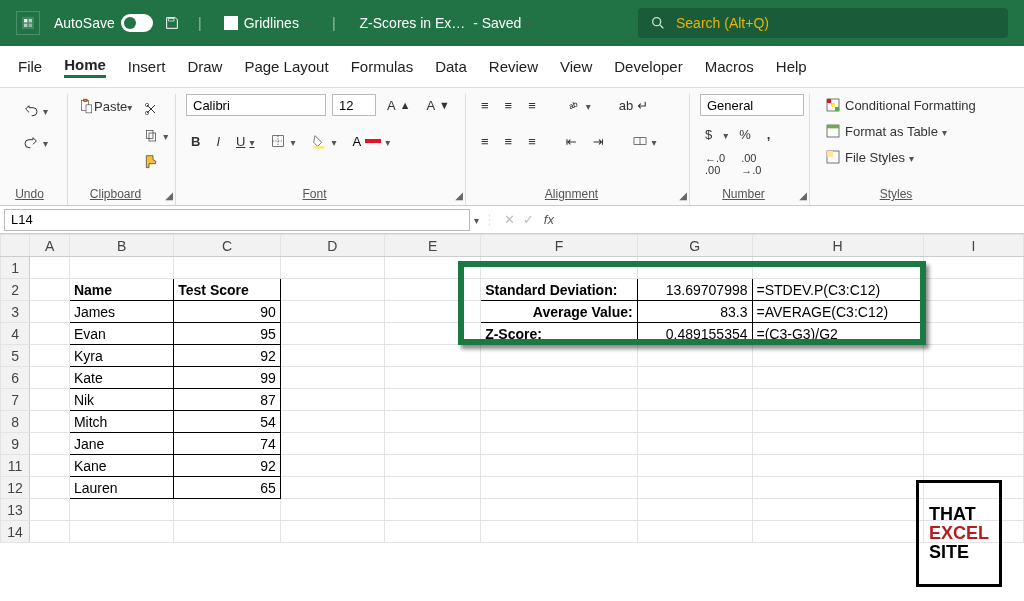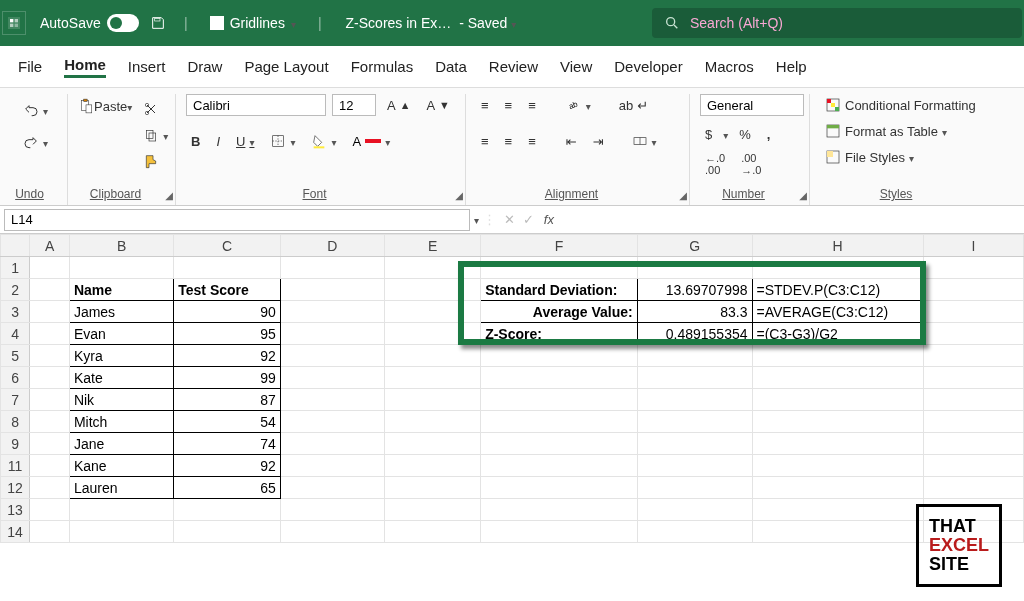--- a/index.html
+++ b/index.html
@@ -1,26 +1,26 @@
 <!DOCTYPE html>
 <html><head>
 <meta charset="utf-8">
 <style>
 * { box-sizing: border-box; margin: 0; padding: 0; font-family: "Segoe UI", Arial, sans-serif; }
 html, body { width: 1024px; height: 601px; overflow: hidden; background: #fff; }
 
-.titlebar { background: #217346; height: 46px; display: flex; align-items: center; gap: 14px; padding: 0 2px; color: #fff; font-size: 14px; }
+.titlebar { background: #217346; height: 46px; display: flex; align-items: center; gap: 14px; padding: 0 16px; color: #fff; font-size: 14px; }
 .titlebar .logo { width: 24px; height: 24px; background: #217346; border: 1px solid #fff3; display: flex; align-items: center; justify-content: center; font-weight: bold; font-size: 12px; }
 .titlebar .autosave { display: flex; align-items: center; gap: 6px; }
 .titlebar .toggle { width: 32px; height: 18px; border-radius: 9px; background: #fff; position: relative; }
 .titlebar .toggle::after { content: ""; position: absolute; left: 3px; top: 3px; width: 12px; height: 12px; border-radius: 50%; background: #217346; }
 .titlebar .gridlines { display: flex; align-items: center; gap: 6px; padding: 2px 8px; }
 .titlebar .gridlines .box { width: 14px; height: 14px; background: #fff; }
 .titlebar .filename { flex: 0 0 auto; margin-left: 10px; color: #fff; font-size: 14px; }
-.titlebar .search { margin-left: auto; background: #1a5c39; border-radius: 4px; height: 30px; width: 370px; display: flex; align-items: center; padding: 0 12px; color: #f9a8d4; gap: 10px; }
+.titlebar .search { margin-left: auto; background: #1a5c39; border-radius: 4px; height: 30px; width: 370px; display: flex; align-items: center; padding: 0 12px; color: #eab308; gap: 10px; }
 .titlebar .iconbtn { width: 24px; height: 24px; display:flex; align-items:center; justify-content:center; }
 
 .tabs { display: flex; gap: 22px; padding: 0 18px; height: 42px; align-items: center; border-bottom: 1px solid #ddd; font-size: 15px; color: #222; }
 .tabs .tab.active { font-weight: 600; border-bottom: 3px solid #217346; padding-bottom: 2px; }
 .tabs .tab { cursor: pointer; }
 
 .ribbon { height: 118px; background: #fafafa; border-bottom: 1px solid #ccc; display: flex; align-items: flex-start; padding: 6px 4px 0; font-size: 13px; color: #333; overflow:hidden; }
 .ribbon .grp { border-right: 1px solid #ddd; padding: 0 10px; height: 100%; display: flex; flex-direction: column; position: relative; }
 .ribbon .grp:last-child { border-right: none; }
 .ribbon .grp .label { font-size: 12px; color: #555; text-align: center; position:absolute; bottom:4px; left:0; right:12px;text-decoration:underline; }
@@ -43,21 +43,21 @@
 .col-corner{width:28px;}
 .col-B{width:100px;} .col-C{width:102px;} .col-D{width:100px;} .col-E{width:92px;}
 .col-F{width:150px;} .col-G{width:110px;} .col-H{width:164px;} .col-I{width:96px;}
 
 .cell-border-box { border: 1px solid #000 !important; }
 .cell-header { font-weight: 700; }
 .cell-right { text-align: right; }
 
 .greenbox { position:absolute; left:458px; top:27px; width:468px; height:84px; border:6px solid #1b7a43; box-shadow: 3px 4px 4px rgba(0,0,0,0.45); pointer-events:none; }
 
-.watermark { position:absolute; right:22px; bottom:14px; border:3px solid #000; padding:10px 10px; font-weight:800; font-size:18px; font-family: Arial, sans-serif; line-height:1.05; }
+.watermark { position:absolute; right:22px; bottom:14px; border:3px solid #000; padding:22px 10px; font-weight:800; font-size:18px; font-family: Arial, sans-serif; line-height:1.05; }
 .watermark .g { color:#b91c1c; }
 
 svg { width:16px; height:16px; }
 .smallarrow::after { content:" \25BE"; font-size:10px; color:#555; }
 
 .font-u { text-decoration:underline; }
 
 .num-tools, .align-tools, .font-tools, .styles-tools { display:flex; flex-direction:column; gap:4px; }
 .hrow { display:flex; gap:6px; align-items:center; }
 .btn13{font-size:13px; padding:2px 4px;}

